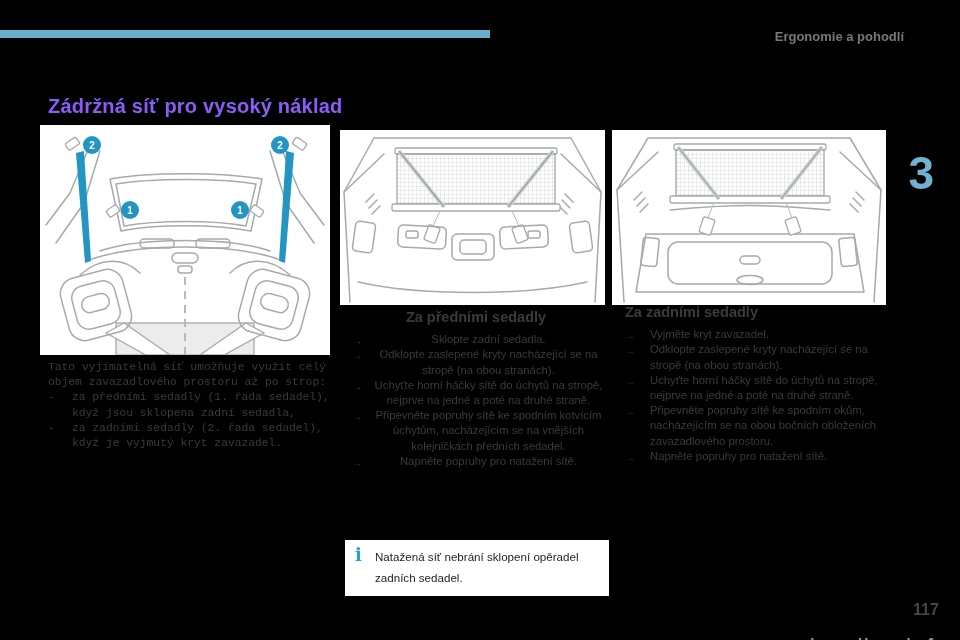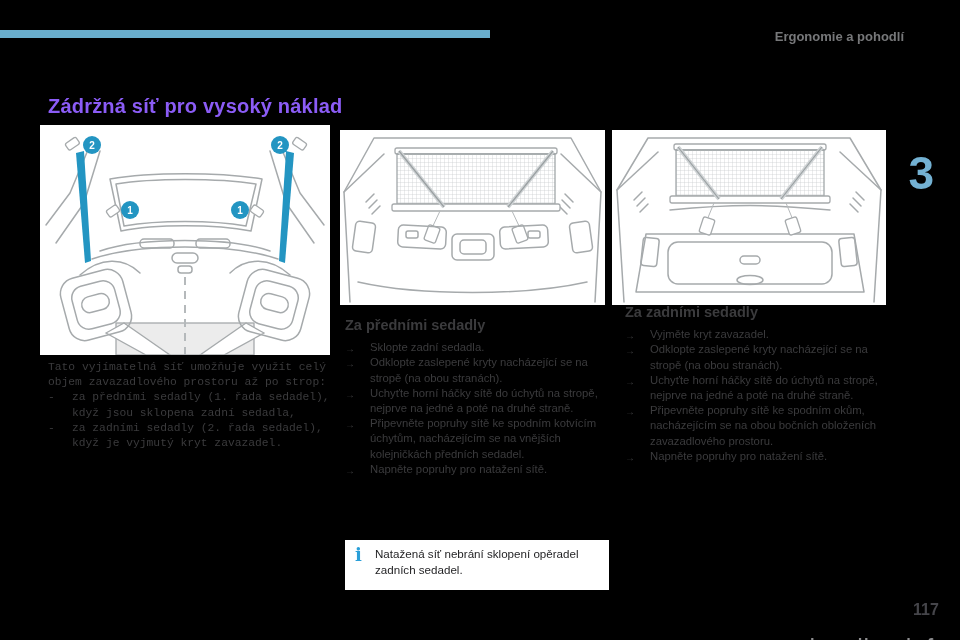--- a/index.html
+++ b/index.html
@@ -9,31 +9,31 @@
   .running-head{position:absolute;top:29px;right:56px;font-size:13px;font-weight:bold;color:#77787a;}
   .chapter-num{position:absolute;top:150px;right:26px;font-size:46px;font-weight:bold;color:#73b1d3;line-height:1;}
   .page-title{position:absolute;left:48px;top:95px;font-size:20px;font-weight:bold;color:#8b5cf6;letter-spacing:.2px;}
   .fig{position:absolute;background:#fff;}
   .fig1{left:40px;top:125px;width:290px;height:230px;}
   .fig2{left:340px;top:130px;width:265px;height:175px;}
   .fig3{left:612px;top:130px;width:274px;height:175px;}
   .fig svg{display:block;width:100%;height:100%;}
   .col{position:absolute;font-size:11.3px;line-height:15.2px;color:#3b3b3d;}
   .col-intro{left:48px;top:360px;width:282px;font-family:Liberation Mono, monospace;}
-  .col-front{left:345px;top:318px;width:262px;}
+  .col-front{left:345px;top:310px;width:262px;text-align:center;}
   .col-rear{left:625px;top:305px;width:268px;}
   .col h3{margin:0 0 7px 0;font-size:14.5px;font-weight:bold;color:#3b3b3d;}
   .dash-item,.step{display:flex;align-items:flex-start;margin:0;}
   .dash-item .mark{width:24px;flex:0 0 24px;}
   .step .mark{width:25px;flex:0 0 25px;font-weight:bold;font-size:10px;transform:translateY(1px);}
   .step .txt,.dash-item .txt{flex:1;}
   .note-box{position:absolute;left:345px;top:540px;width:264px;min-height:50px;background:#fff;
             display:flex;align-items:flex-start;padding:6px 8px 8px 10px;box-sizing:border-box;}
   .note-box .i-icon{flex:0 0 20px;color:#2a9fd8;font-weight:bold;font-size:18px;line-height:18px;font-family:"DejaVu Serif",serif;}
-  .note-box .note-text{flex:1;font-size:11.6px;line-height:16px;color:#1f1f21;}
+  .note-box .note-text{flex:1;font-size:11.6px;line-height:21px;color:#1f1f21;}
   .watermark{position:absolute;top:606px;right:12px;font-size:25px;color:#8e8e90;letter-spacing:.5px;z-index:2;margin-top:28px;}
   .page-num{position:absolute;left:913px;top:601px;font-size:16px;font-weight:bold;color:#45454a;z-index:3;}
   .ink{stroke:#a6aaac;fill:none;stroke-width:1.5;stroke-linecap:round;stroke-linejoin:round;}
   .ink-thin{stroke:#b5b9bb;fill:none;stroke-width:1;stroke-linecap:round;}
   .fill-lite{fill:#ececec;stroke:#a6aaac;stroke-width:1.3;}
   .badge{fill:#2395c2;}
   .badge-txt{fill:#fff;font-size:10px;font-weight:bold;font-family:"Liberation Sans",sans-serif;text-anchor:middle;}
   .wedge{fill:#2395c2;}
   .whitebit{fill:#fff;stroke:#a6aaac;stroke-width:1.3;}
 </style>

